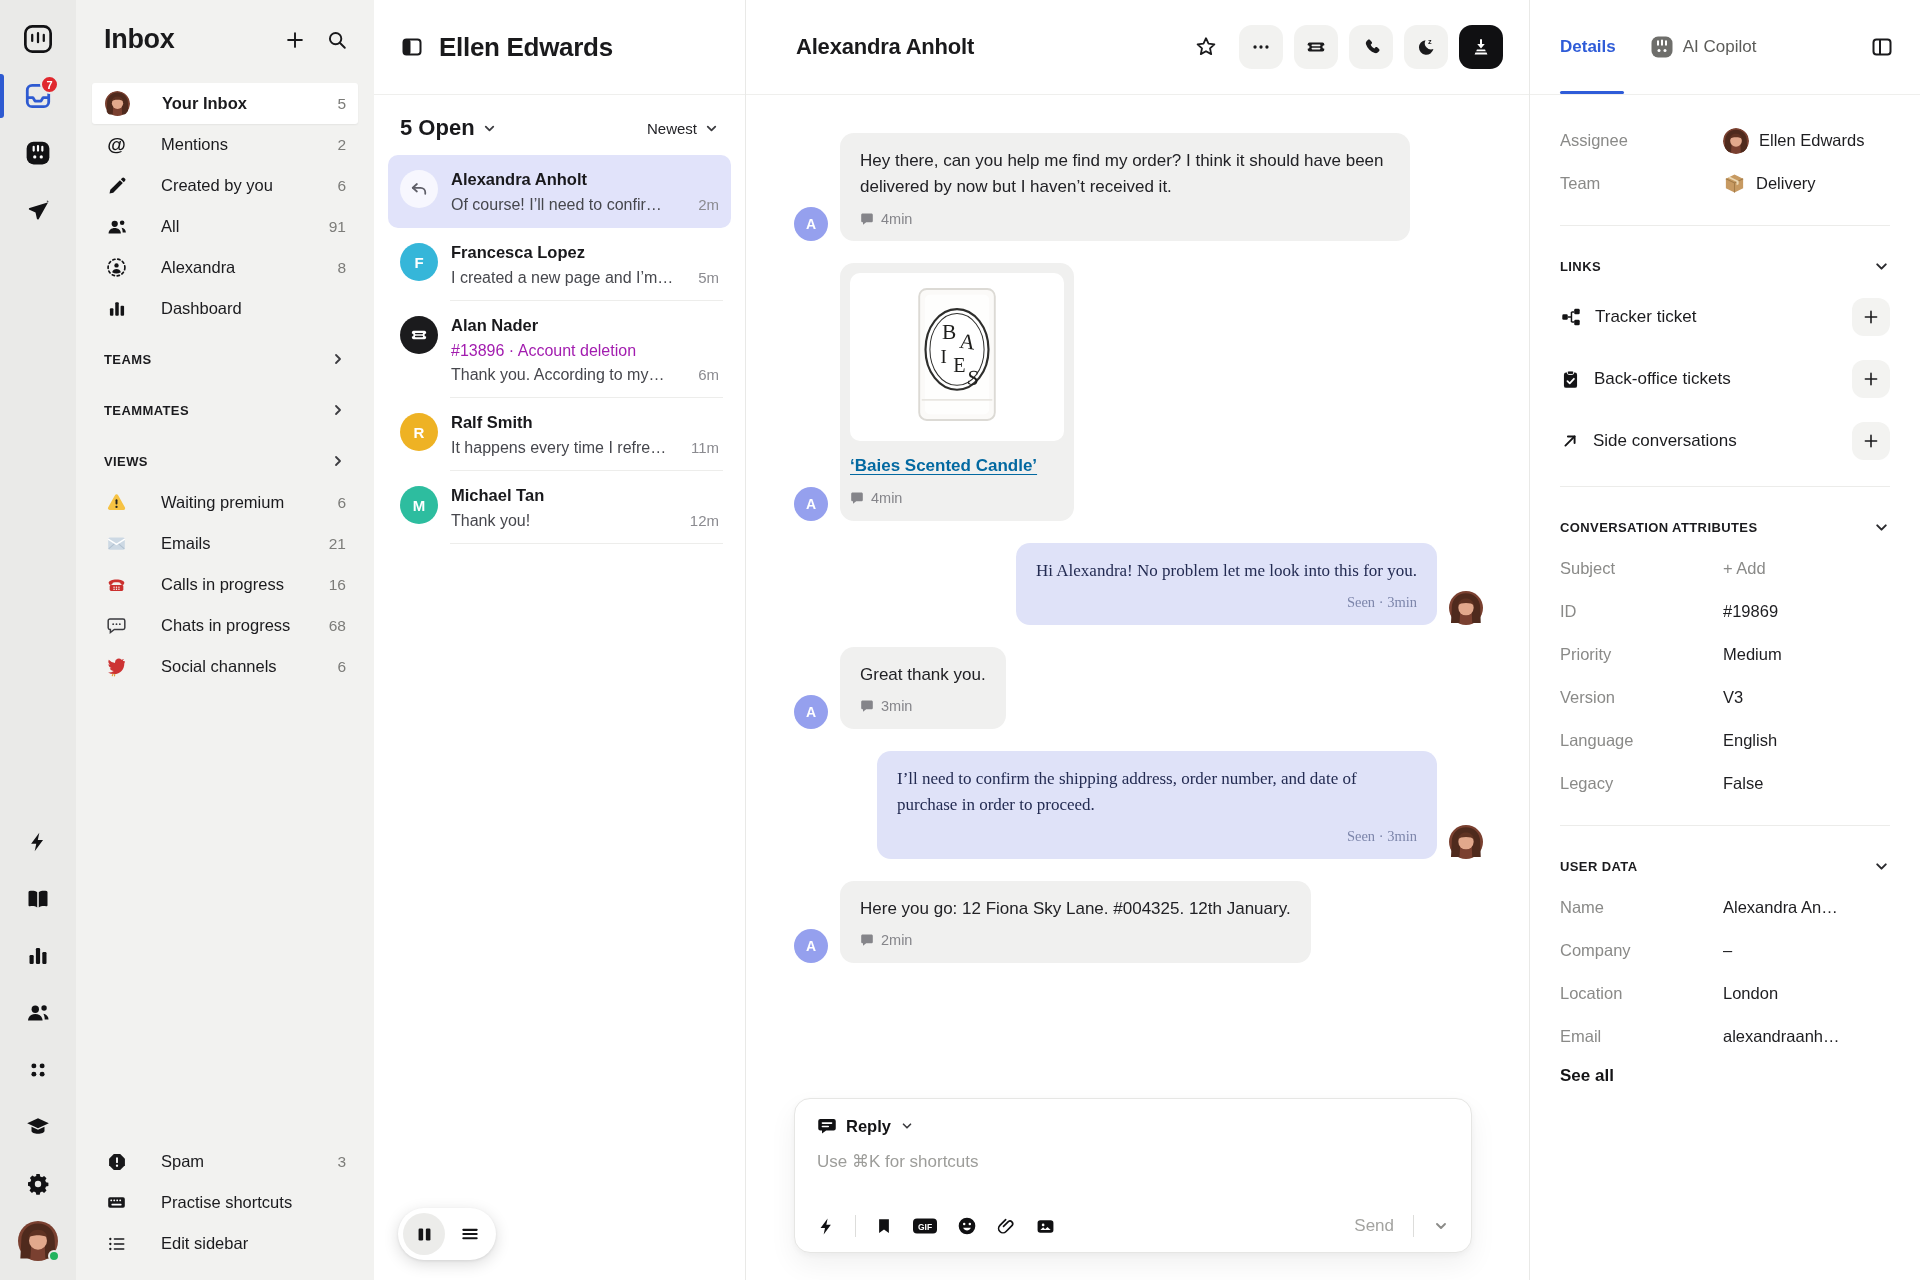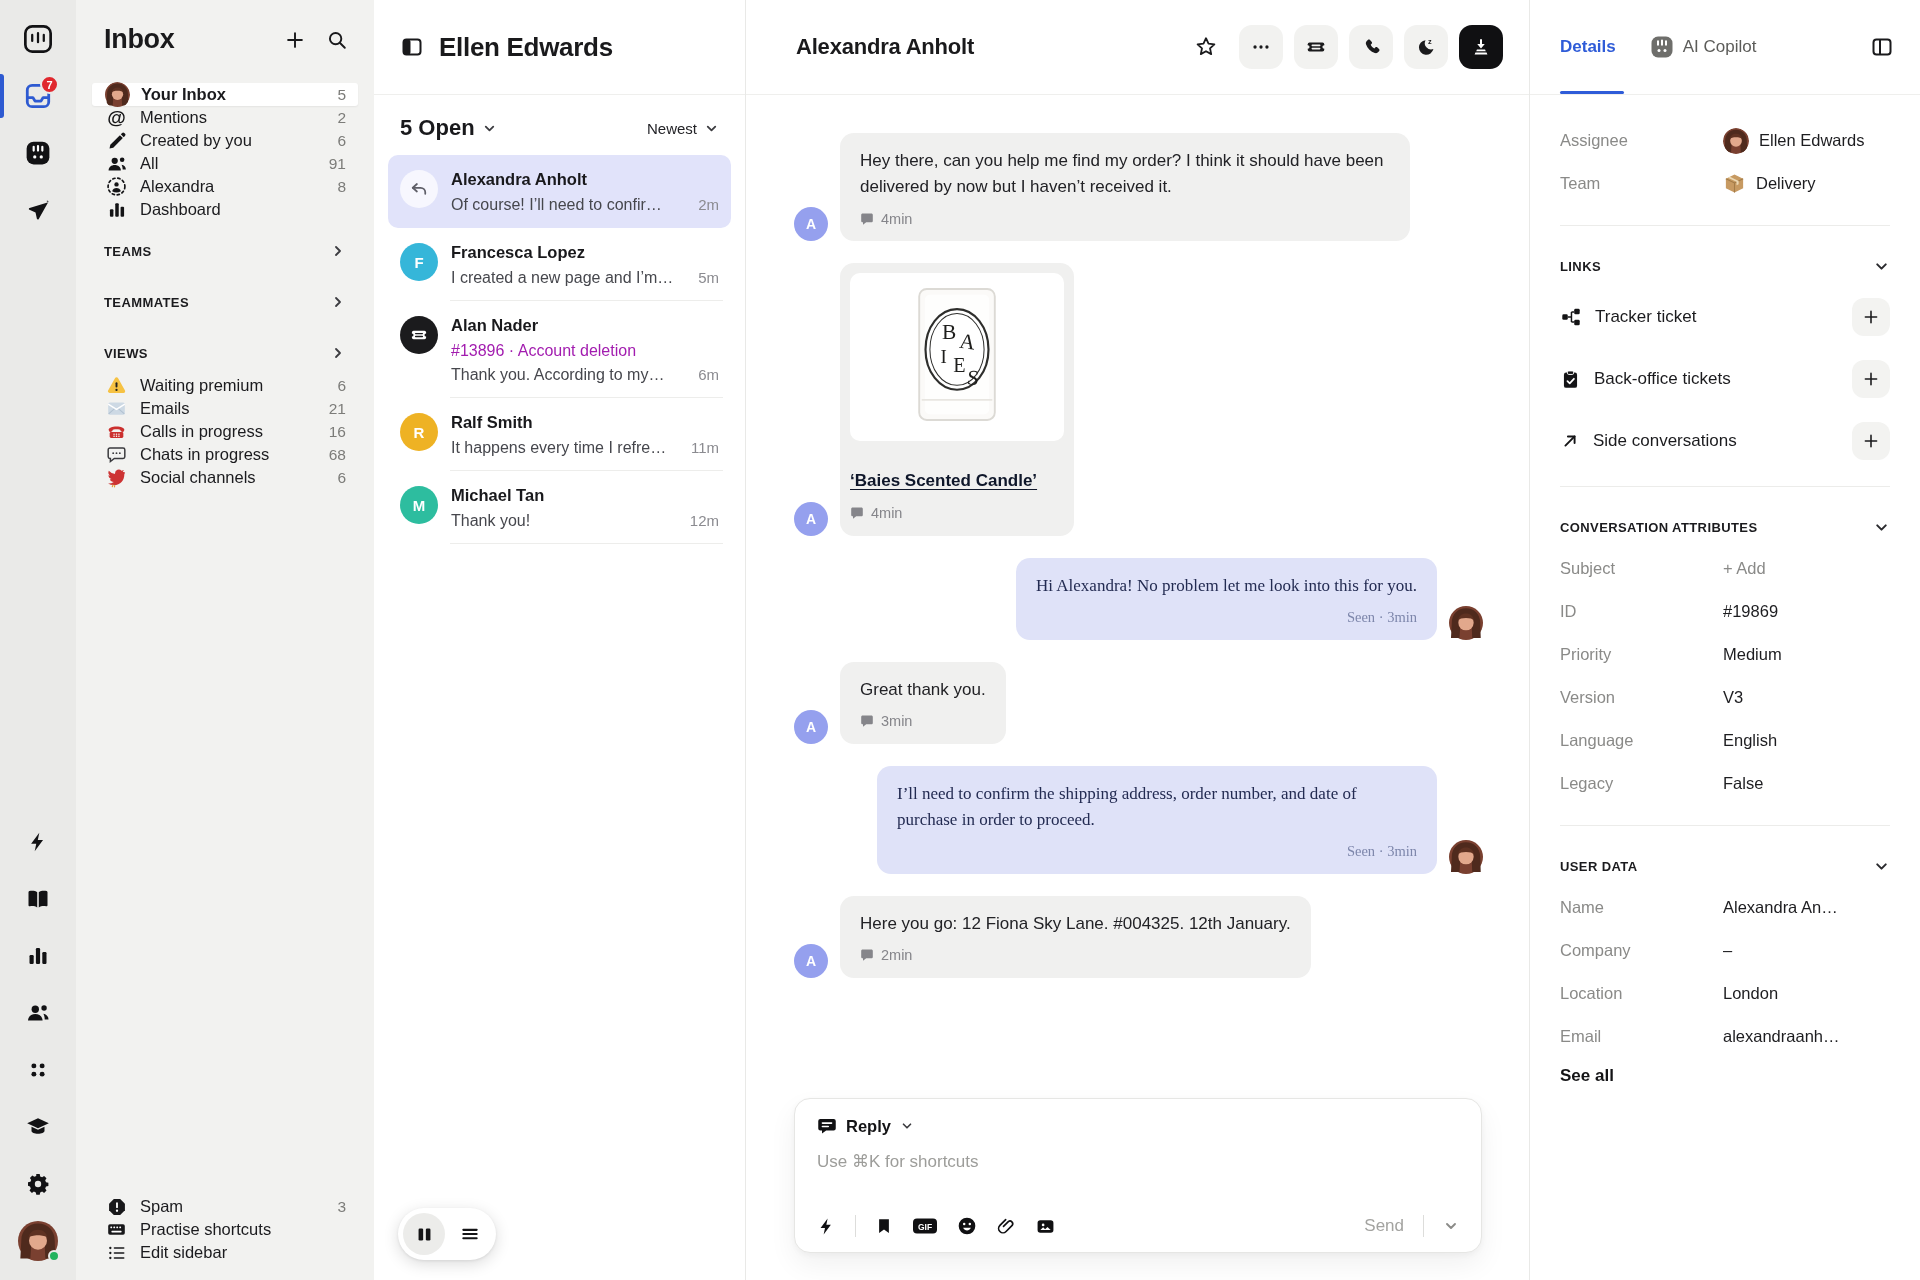--- a/index.html
+++ b/index.html
@@ -17,21 +17,21 @@
   .rail-spacer { flex:1; }
   .rail-avatar-wrap { position:relative; width:40px; height:40px; }
   .rail-avatar-wrap .dot { position:absolute; right:-2px; bottom:-1px; width:12px; height:12px; border-radius:50%; background:#23b35e; border:2.5px solid #eaeae8; }
 
   
   .sidebar { width:298px; background:#f2f2f0; padding:24px 16px 16px; display:flex; flex-direction:column; flex:none; }
   .sb-head { display:flex; align-items:center; padding:0 10px 0 12px; }
   .sb-title { font-size:27px; font-weight:bold; letter-spacing:-.3px; flex:1; }
   .sb-head-icons { display:flex; align-items:center; gap:20px; }
   .sb-list { margin-top:28px; }
-  .sb-item { display:flex; align-items:center; height:23px; padding:0 12px; border-radius:3px; font-size:16.5px; color:#1b1b1e; cursor:pointer; }
+  .sb-item { display:flex; align-items:center; height:41px; padding:0 12px; border-radius:3px; font-size:16.5px; color:#1b1b1e; cursor:pointer;gap:21px; }
   .sb-item.active { background:#fff; box-shadow:0 1px 2px rgba(0,0,0,.06); font-weight:bold; }
   .sb-ico { width:25px; display:flex; justify-content:center; margin-right:11px; }
   .sb-count { margin-left:auto; color:#7c7c79; font-size:15.5px; font-weight:normal; }
   .sb-section { display:flex; align-items:center; height:42px; padding:0 12px; font-size:13px; font-weight:bold; color:#1b1b1e; letter-spacing:.4px; margin-top:9px; cursor:pointer; }
   .sb-section .chev { margin-left:auto; color:#3c3c40; }
   .at-glyph { font-size:19px; font-weight:bold; color:#141416; line-height:1; }
   .sb-footer { margin-top:auto; }
 
   
   .convlist { width:372px; border-right:1px solid #e9e9e7; display:flex; flex-direction:column; background:#fff; position:relative; flex:none; }
@@ -68,22 +68,22 @@
   .act-btn.dark { background:#101012; }
   .chat-body { flex:1; padding:38px 46px 0 48px; display:flex; flex-direction:column; gap:22px; overflow:hidden; }
   .msg-row { display:flex; align-items:flex-end; gap:12px; }
   .msg-row.admin { justify-content:flex-end; }
   .msg-av { width:34px; height:34px; border-radius:50%; flex:none; display:flex; align-items:center; justify-content:center; font-size:14px; font-weight:bold; color:#fff; background:#95a0ee; }
   .bubble { background:#f0f0ef; border-radius:14px; padding:15px 20px 11px; max-width:580px; font-size:17px; line-height:1.55; color:#222226; }
   .bubble.admin { background:#dfe2f8; color:#232b52; min-width:330px;font-family:Liberation Serif, serif; }
   .meta { margin-top:7px; display:flex; align-items:center; gap:7px; color:#85858a; font-size:14.5px; }
   .bubble.admin .meta { justify-content:flex-end; color:#7d86ab; }
   .card-img { background:#fff; border-radius:10px; width:214px; height:168px; display:flex; align-items:center; justify-content:center; }
-  .card-link { display:block; margin-top:27px; font-size:17px; font-weight:600; color:#0f172a; text-underline-offset:3px; }
-  .composer { position:absolute; left:48px; right:47px; bottom:27px; background:#fff; border:1px solid #e6e6e4; border-radius:16px; box-shadow:0 12px 28px rgba(0,0,0,.06),0 2px 6px rgba(0,0,0,.04); padding:17px 22px 15px; }
+  .card-link { display:block; margin-top:12px; font-size:17px; font-weight:600; color:#0369a1; text-underline-offset:3px; }
+  .composer { position:absolute; left:48px; right:57px; bottom:27px; background:#fff; border:1px solid #e6e6e4; border-radius:16px; box-shadow:0 12px 28px rgba(0,0,0,.06),0 2px 6px rgba(0,0,0,.04); padding:17px 22px 15px; }
   .cmp-mode { display:flex; align-items:center; gap:9px; font-size:16.5px; font-weight:bold; color:#141416; }
   .cmp-input { margin-top:15px; min-height:64px; font-size:17px; color:#9d9d9a; }
   .cmp-bar { display:flex; align-items:center; gap:19px; }
   .cmp-div { width:1px; height:22px; background:#dddddb; }
   .cmp-send { margin-left:auto; color:#a3a3a0; font-size:17px; }
   .cmp-send-chev { color:#8b8b88; }
 
   
   .details { width:390px; display:flex; flex-direction:column; background:#fff; flex:none; }
   .dt-head { height:95px; flex:none; display:flex; align-items:center; padding:0 26px 0 30px; border-bottom:1px solid #efefed; position:relative; }

